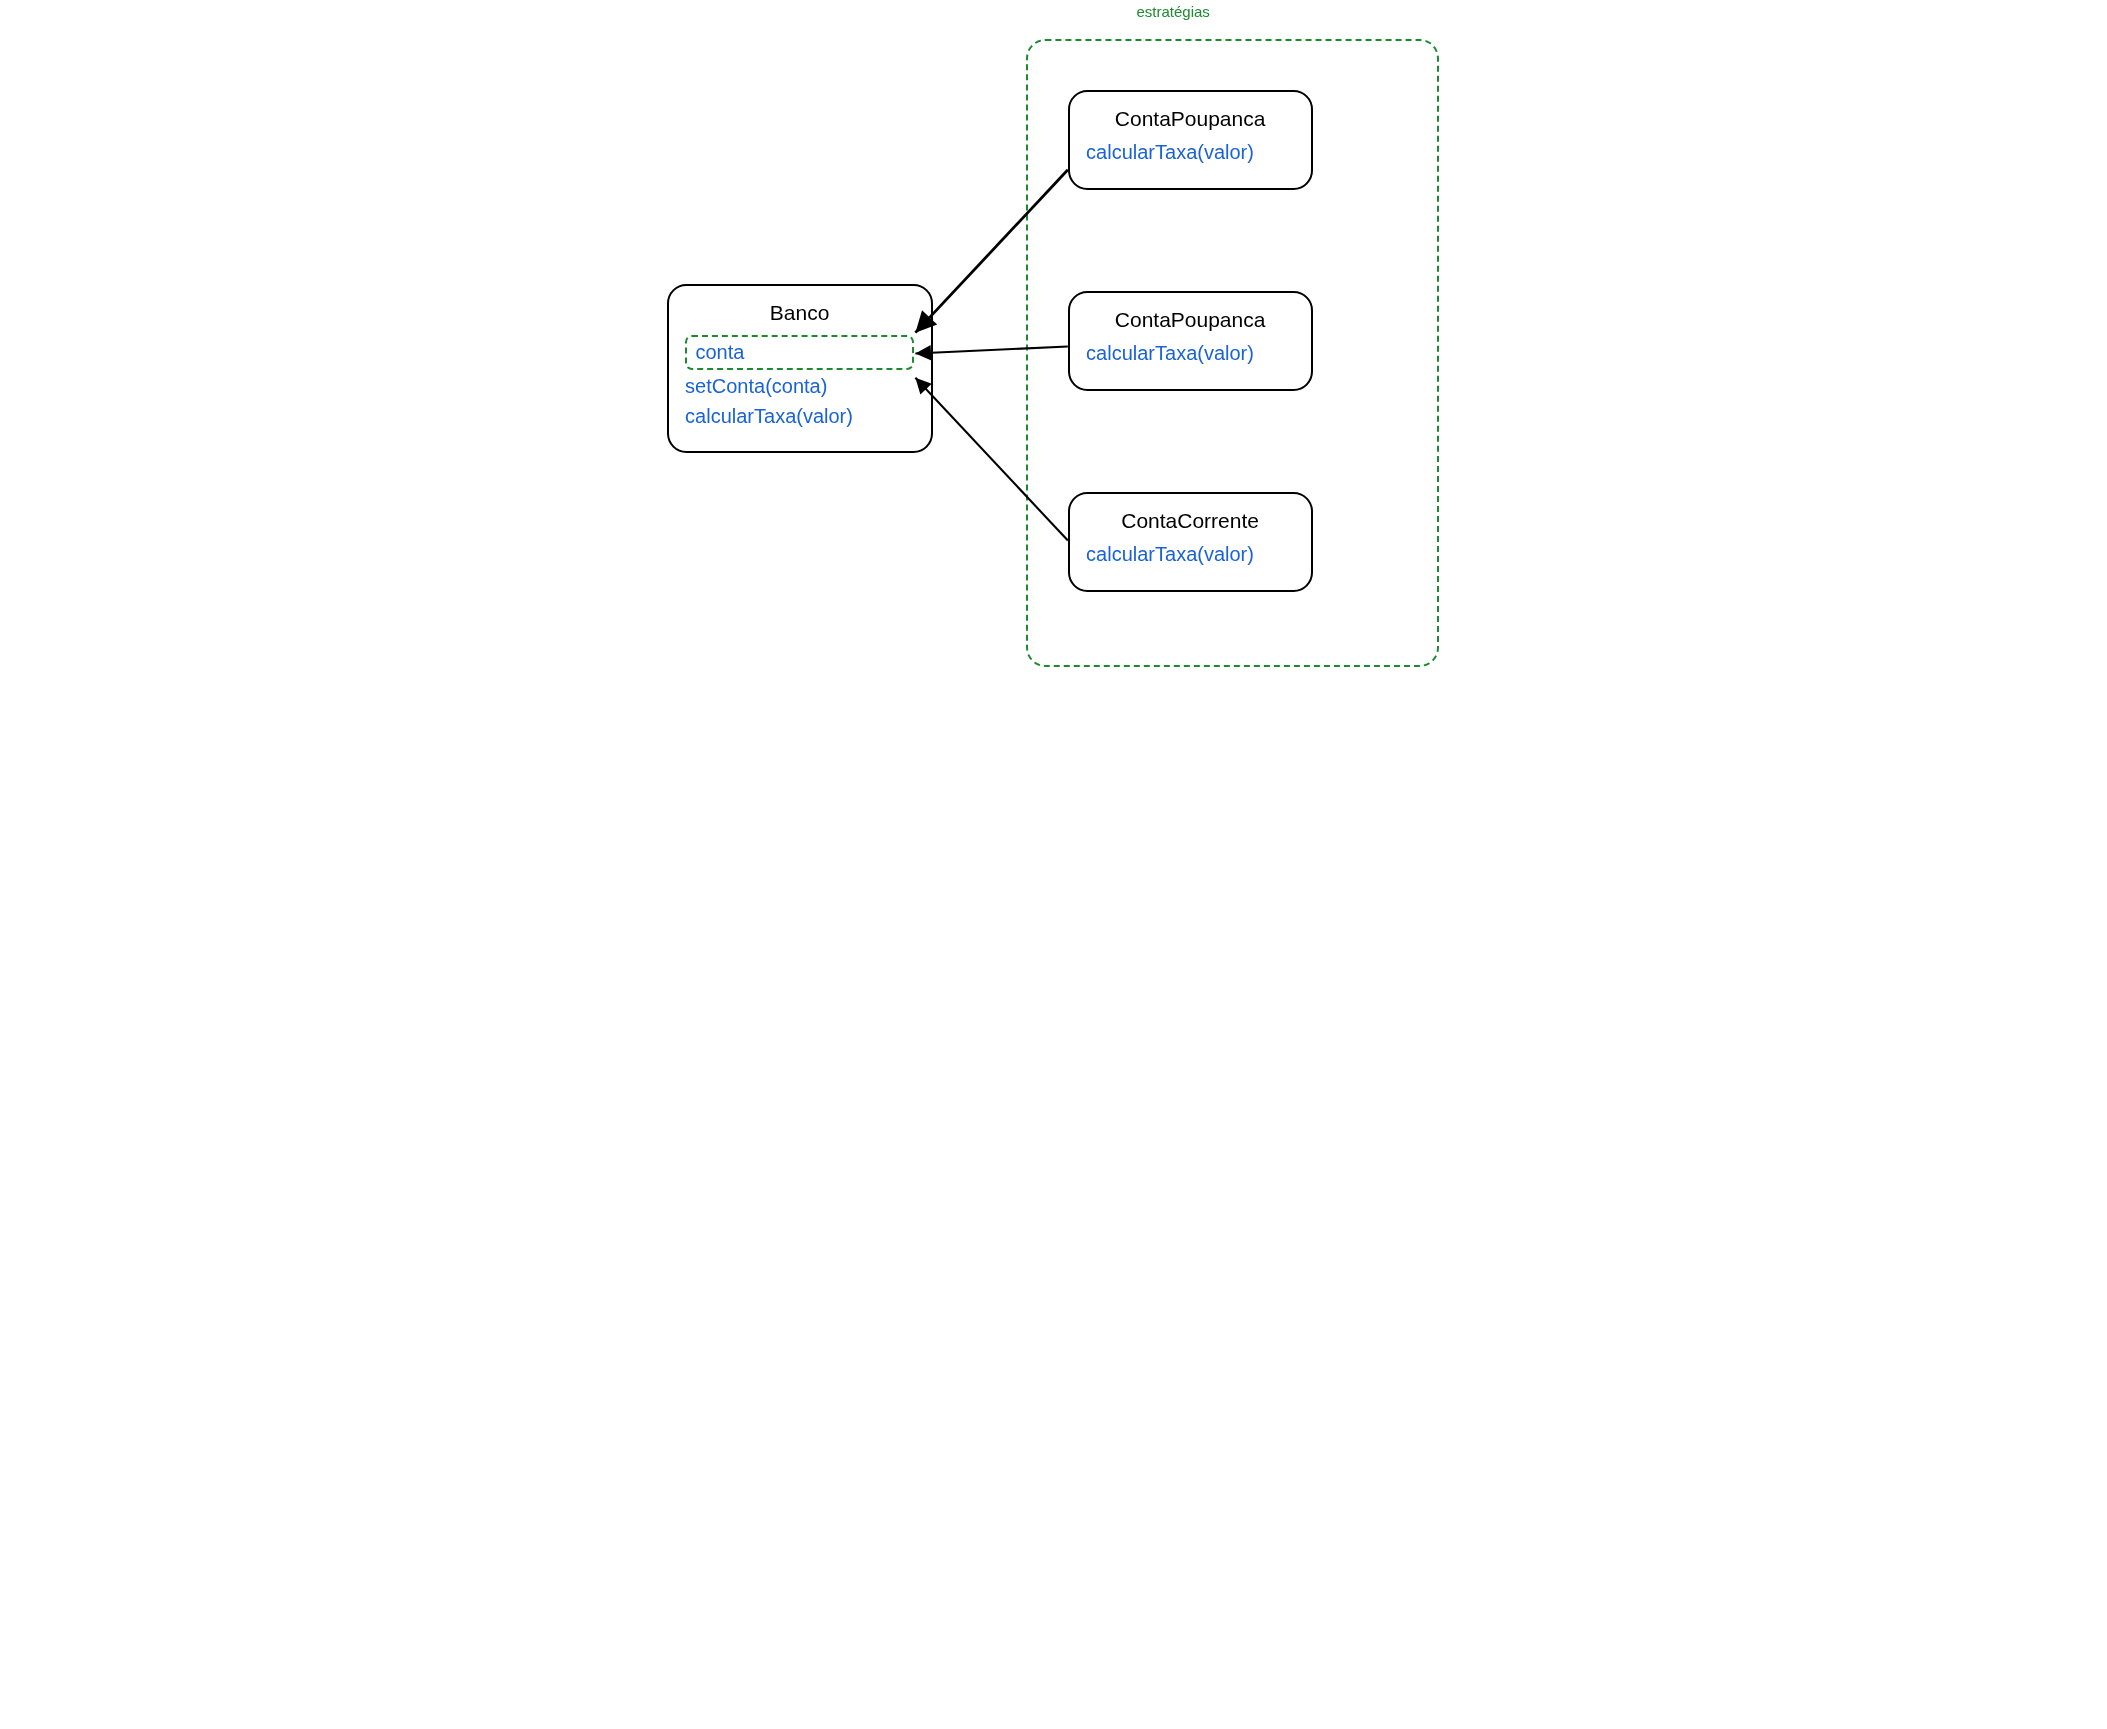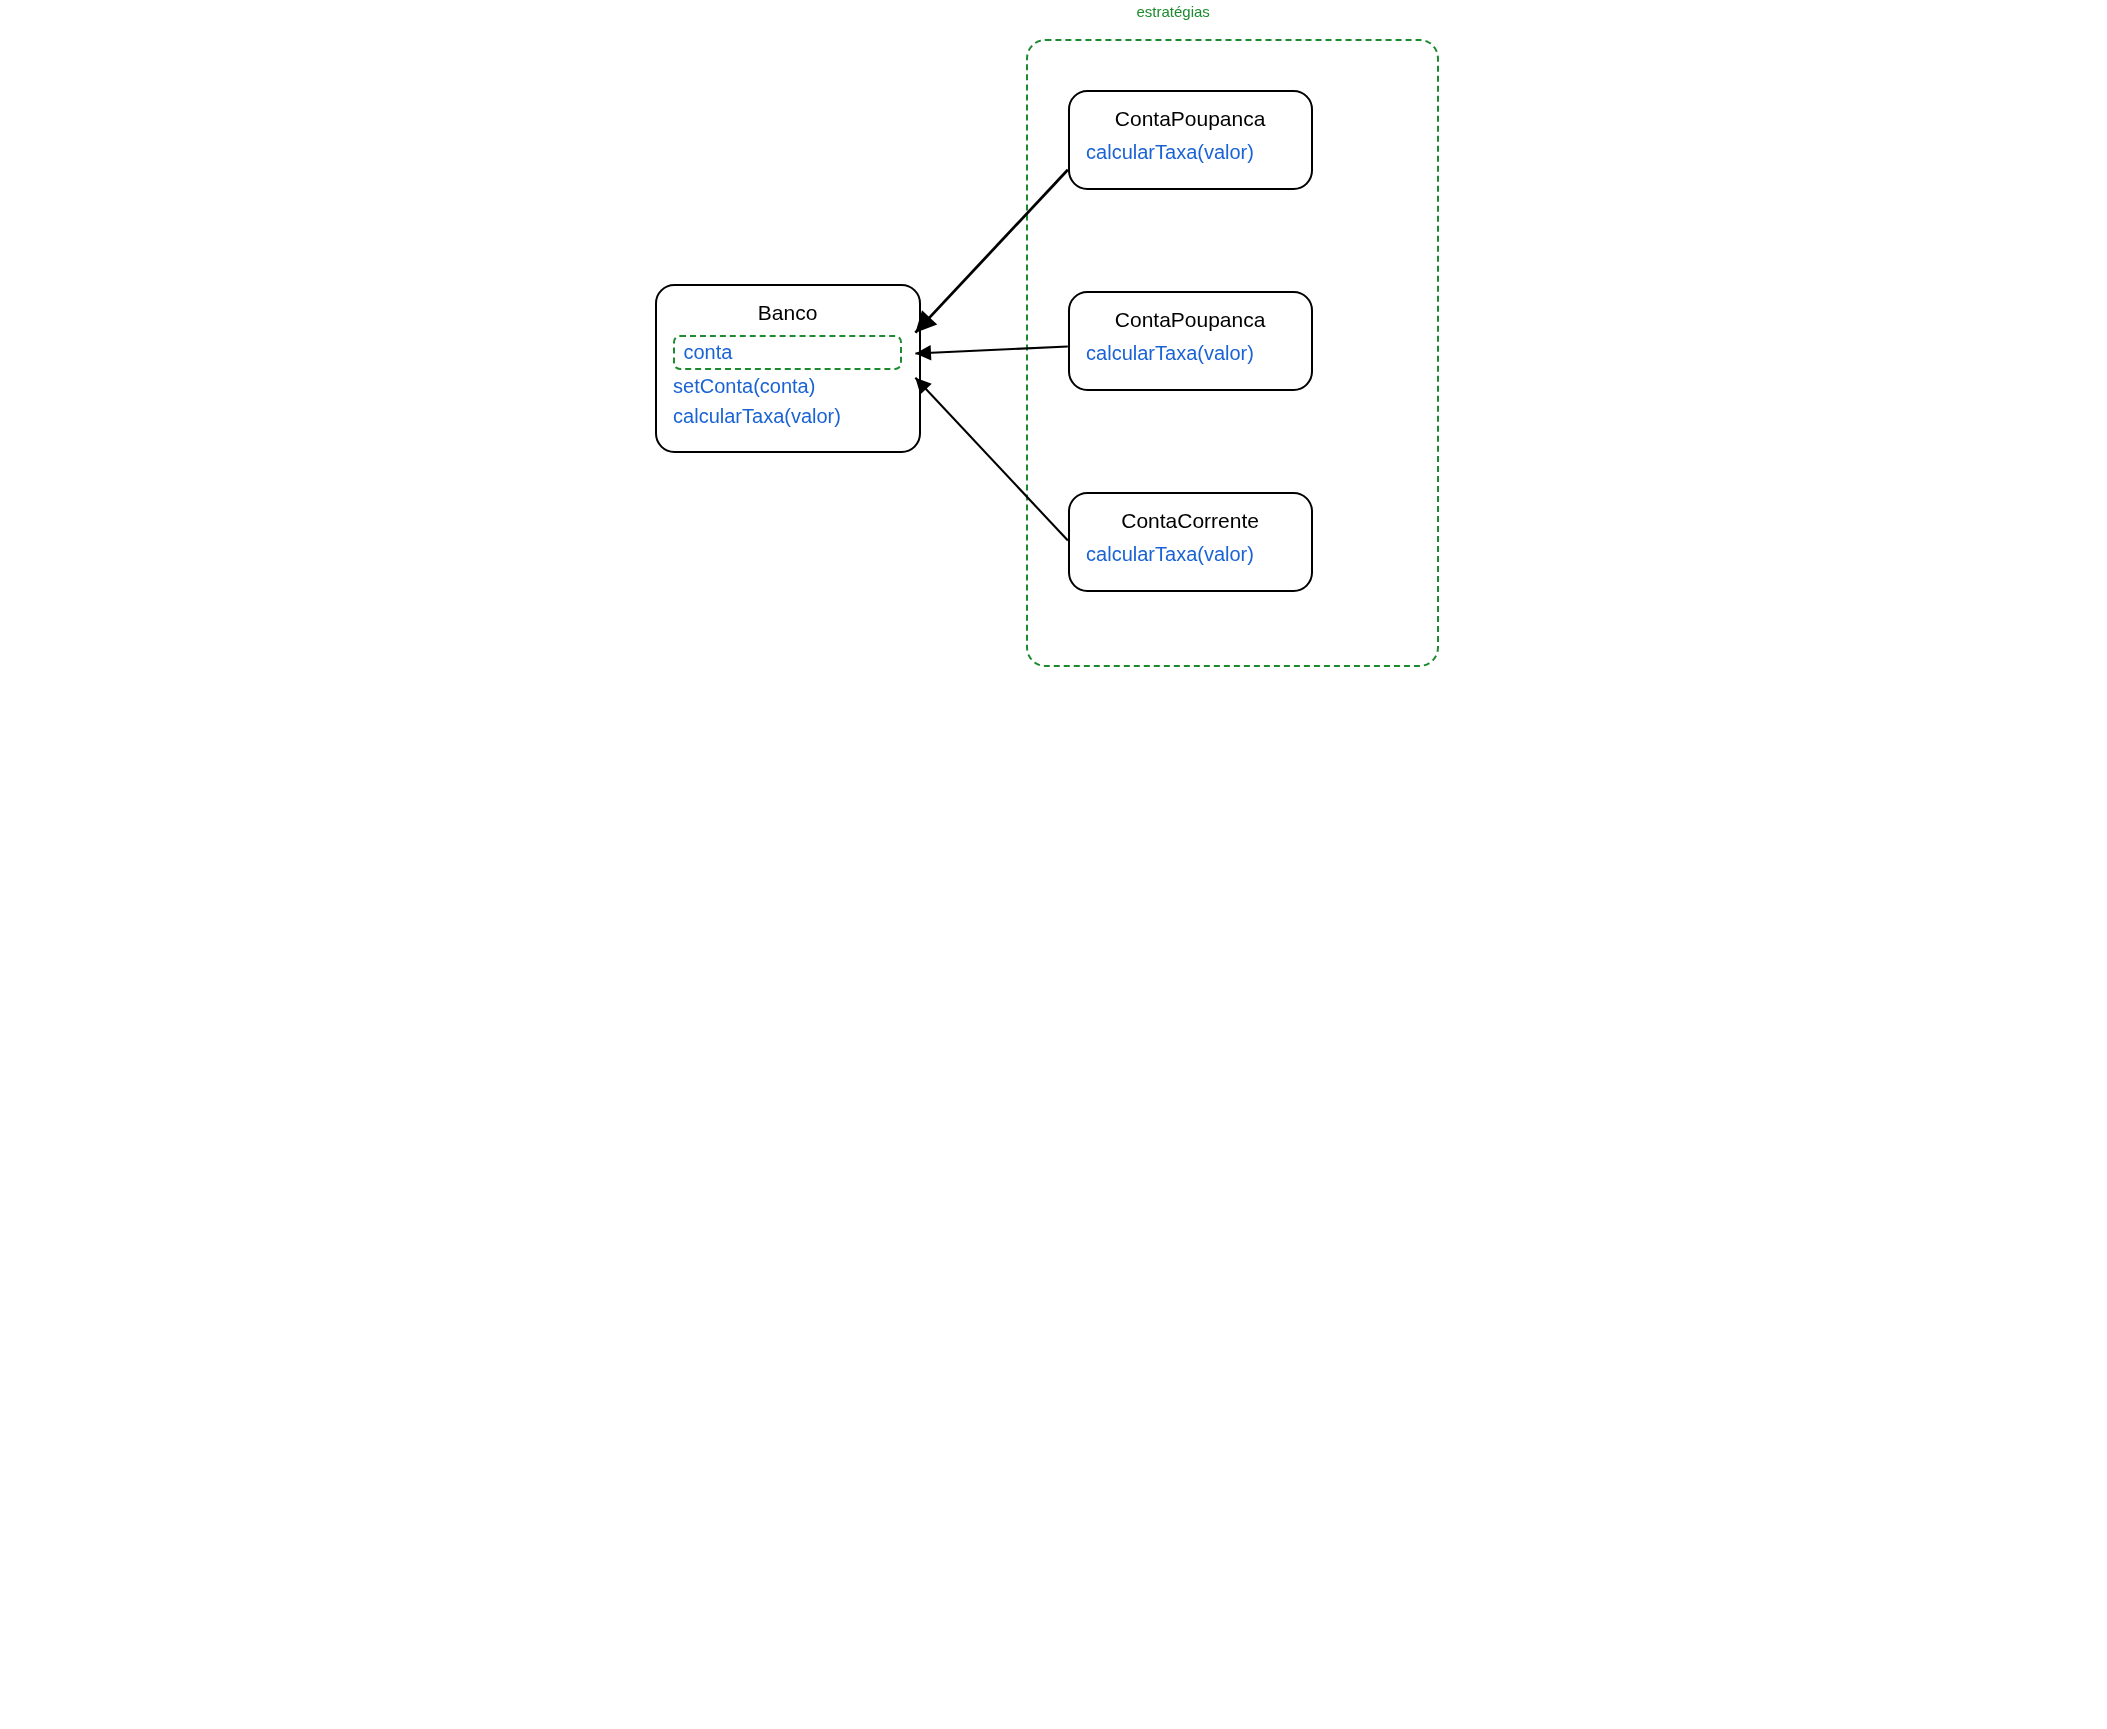--- a/index.html
+++ b/index.html
@@ -13,21 +13,21 @@
   svg.arrows{position:absolute;left:0;top:0;width:832px;height:693px;pointer-events:none}
 </style>
 </head>
 <body>
 
 <div class="stage">
 
   <div class="group-label" style="left:499px;top:2.8px">estratégias</div>
   <div class="group-box" style="left:388px;top:39px;width:409px;height:624px"></div>
 
-  <div class="class-box" style="left:17px;top:284px;width:229px">
+  <div class="class-box" style="left:29px;top:284px;width:229px">
     <div class="class-title">Banco</div>
     <div class="field-box">
       <div class="member" style="margin:0">conta</div>
     </div>
     <div class="member">setConta(conta)</div>
     <div class="member">calcularTaxa(valor)</div>
   </div>
 
   <div class="class-box" style="left:430px;top:90px;width:208px">
     <div class="class-title">ContaPoupanca</div>

